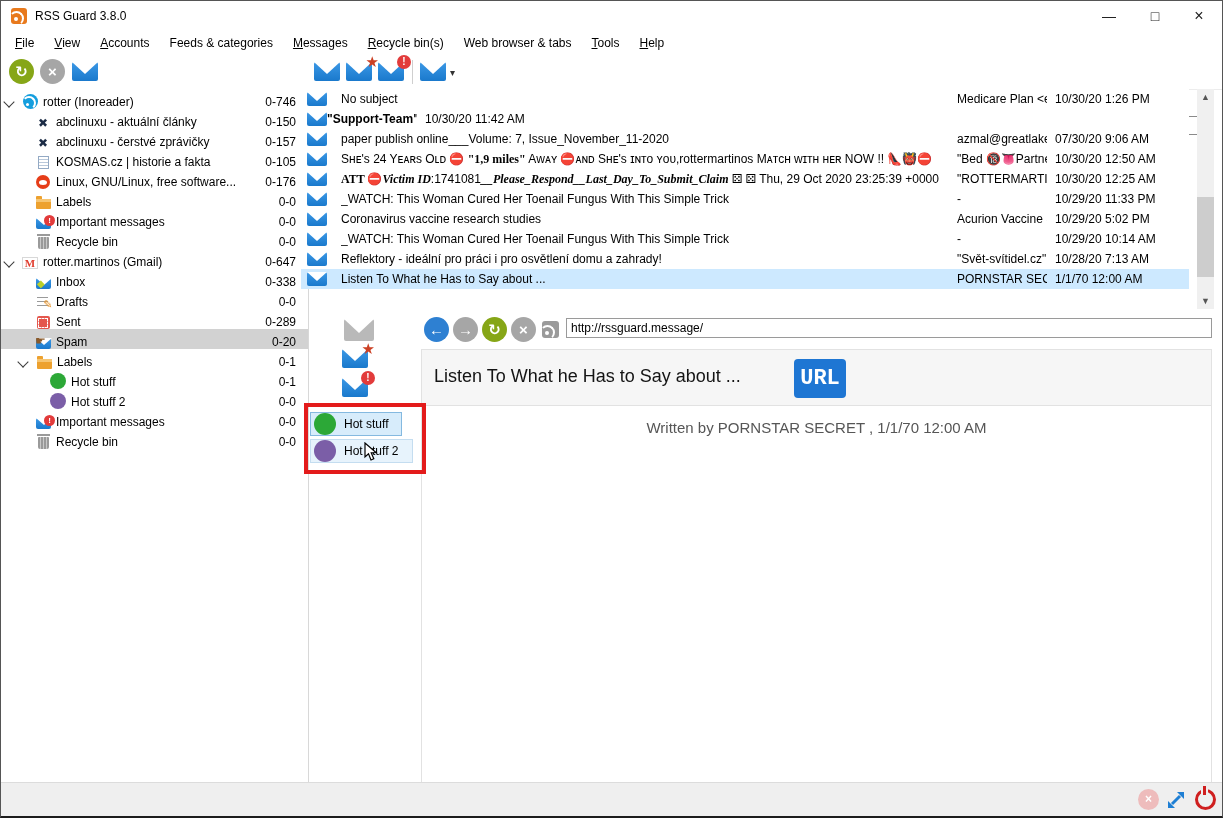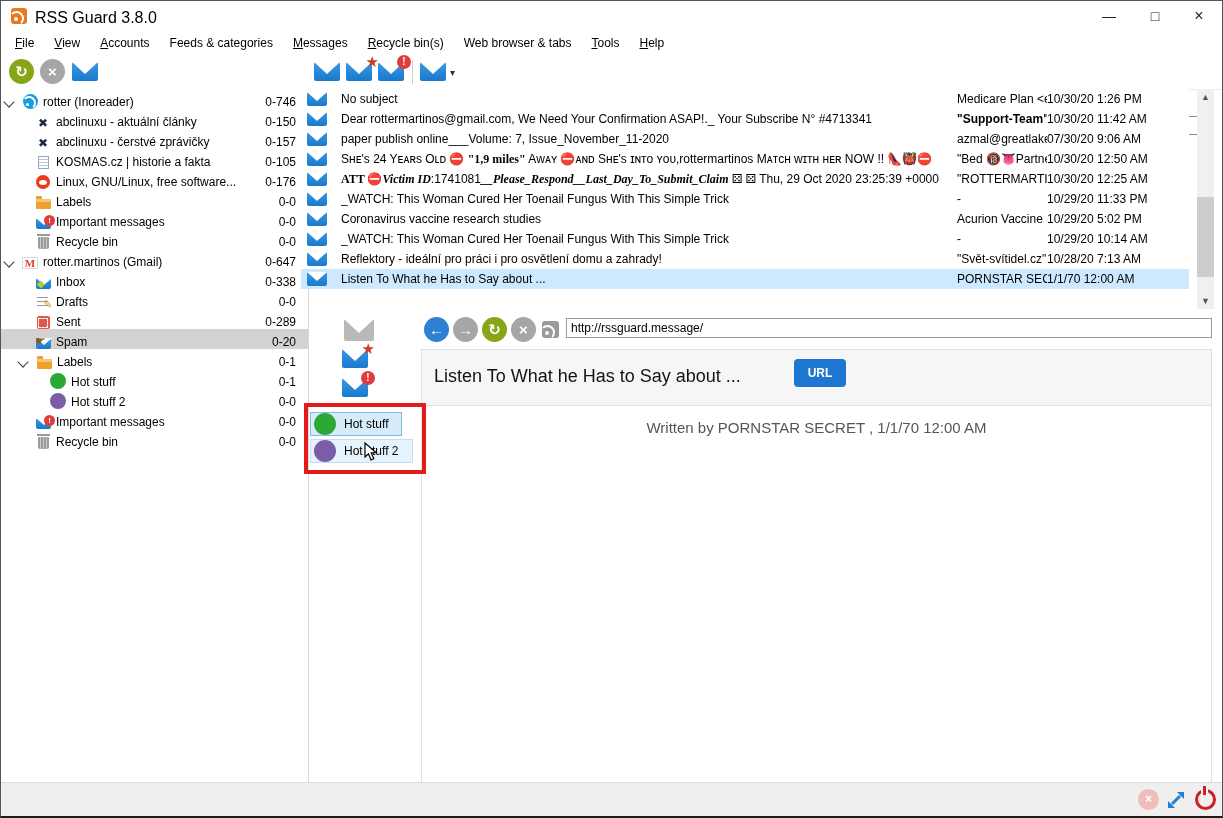--- a/index.html
+++ b/index.html
@@ -2,21 +2,21 @@
 <html><head>
 <meta charset="utf-8">
 <style>
   html,body{margin:0;padding:0;background:#888;}
   #app{position:relative;width:1223px;height:818px;background:#fff;
        font-family:"Liberation Sans","DejaVu Sans",sans-serif;font-size:12px;color:#000;
        border:1px solid #555;border-bottom:2px solid #1c1c1c;box-sizing:border-box;overflow:hidden;}
 
   
   .titlebar{position:absolute;left:0;top:0;right:0;height:30px;background:#fff;}
-  .title-text{position:absolute;left:34px;top:8px;font-size:16px;color:#000;}
+  .title-text{position:absolute;left:34px;top:8px;font-size:12px;color:#000;}
   .winbtn{position:absolute;top:2px;width:30px;height:26px;text-align:center;line-height:26px;font-size:14px;color:#222;cursor:default;}
   .winbtn.min{right:98px;} .winbtn.max{right:52px;} .winbtn.close{right:8px;font-size:16px;}
 
   
   .rssq{position:relative;display:inline-block;width:16px;height:16px;border-radius:3px;background:#e8791c;overflow:hidden;}
   .rssq::before{content:"";position:absolute;left:3px;bottom:3px;width:4px;height:4px;border-radius:50%;background:#fff;}
   .rssq::after{content:"";position:absolute;left:-2px;bottom:-2px;width:11px;height:11px;border:2.5px solid #fff;
                border-bottom-color:transparent;border-left-color:transparent;border-radius:50%;transform:rotate(0deg);}
   .rssq.gray{background:#9a9a9a;width:17px;height:17px;}
   .app-logo{position:absolute;left:10px;top:7px;}
@@ -91,37 +91,37 @@
   .lcirc{border-radius:50%;} .lcirc.s16{width:16px;height:16px;} .lcirc.s22{width:22px;height:22px;}
   .lcirc.green{background:#2ca837;} .lcirc.purple{background:#7b5ea7;}
 
   
   .msglist{position:absolute;left:300px;top:88px;width:888px;height:200px;background:#fff;}
   .mrow{height:20px;display:flex;align-items:center;white-space:nowrap;}
   .mrow.sel{background:#cde9ff;}
   .m-ico{margin-left:6px;flex:none;}
   .m-sub{margin-left:14px;width:616px;flex:none;overflow:hidden;}
   .m-auth{width:90px;flex:none;overflow:hidden;}
-  .m-date{flex:none;}
+  .m-date{margin-left:8px;flex:none;}
   .bold{font-weight:bold;}
   .bser{font-family:"Liberation Serif",serif;font-weight:bold;}
   .bsi{font-family:"Liberation Serif",serif;font-weight:bold;font-style:italic;}
 
   .scrollbar{position:absolute;left:1196px;top:88px;width:17px;height:220px;background:#f0f0f0;}
   .sb-arrow{position:absolute;left:0;width:17px;height:16px;color:#555;font-size:9px;text-align:center;line-height:16px;}
   .sb-arrow.up{top:0;} .sb-arrow.down{bottom:0;}
   .sb-thumb{position:absolute;left:0;top:108px;width:17px;height:80px;background:#cdcdcd;}
 
   
   .pv-url{position:absolute;left:565px;top:317px;width:646px;height:20px;border:1px solid #9a9a9a;
           font-size:12px;padding:0 4px;box-sizing:border-box;font-family:inherit;color:#000;}
   .pv-head{position:absolute;left:420px;top:348px;width:791px;height:57px;background:#f6f6f6;border:1px solid #e2e2e2;box-sizing:border-box;}
   .pv-title{position:absolute;left:12px;top:16px;font-size:18px;color:#141414;}
-  .url-btn{position:absolute;left:372px;top:9px;width:52px;height:28px;background:#1e76d3;border:none;border-radius:4px;
-           color:#fff;font-weight:bold;font-size:12px;font-family:Liberation Sans, sans-serif;}
+  .url-btn{position:absolute;left:372px;top:9px;width:52px;height:39px;background:#1e76d3;border:none;border-radius:4px;
+           color:#fff;font-weight:bold;font-size:22px;font-family:Liberation Mono, monospace;}
   .pv-body{position:absolute;left:420px;top:404px;width:791px;height:380px;background:#fff;border:1px solid #e2e2e2;box-sizing:border-box;}
   .byline{margin-top:13px;text-align:center;font-size:15px;color:#565656;}
 
   .redbox{position:absolute;left:303px;top:402px;width:122px;height:71px;border:4px solid #e31b1b;box-sizing:border-box;z-index:5;}
   .chip{position:absolute;height:24px;display:flex;align-items:center;gap:8px;padding-left:3px;box-sizing:border-box;}
   .chip1{left:309px;top:411px;width:92px;background:#d7ecfb;border:1px solid #84b9e0;}
   .chip2{left:309px;top:438px;width:103px;background:#e7f3fc;border:1px solid #c4ddf0;}
   .chip .clabel{font-size:12px;}
   .cursor{position:absolute;left:363px;top:441px;z-index:9;}
 
@@ -311,21 +311,20 @@
 
   <div class="msglist">
     <div class="mrow">
       <span class="m-ico env e20"></span>
       <span class="m-sub">No subject</span>
       <span class="m-auth">Medicare Plan &lt;e...</span>
       <span class="m-date">10/30/20 1:26 PM</span>
     </div>
     <div class="mrow">
       <span class="m-ico env e20"></span>
-      <span class="m-sub">Dear rottermartinos@gmail.com, We Need Your Confirmation ASAP!._ Your Subscribe N° #4713341</span>
       <span class="m-auth bold">"Support-Team" ...</span>
       <span class="m-date">10/30/20 11:42 AM</span>
     </div>
     <div class="mrow">
       <span class="m-ico env e20"></span>
       <span class="m-sub">paper publish online___Volume: 7, Issue_November_11-2020</span>
       <span class="m-auth">azmal@greatlake...</span>
       <span class="m-date">07/30/20 9:06 AM</span>
     </div>
     <div class="mrow">

